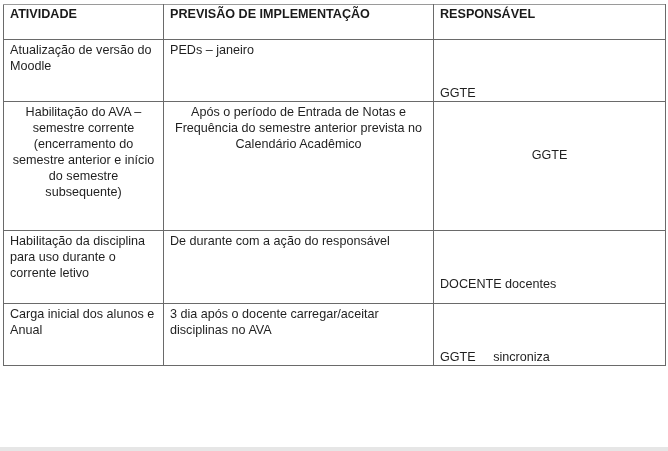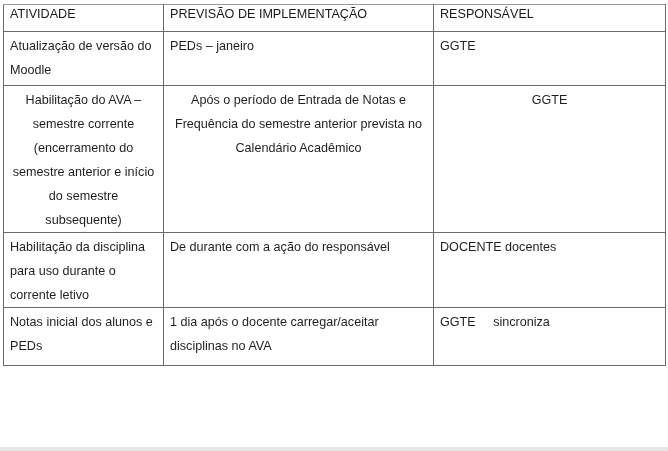--- a/index.html
+++ b/index.html
@@ -26,37 +26,37 @@
   table.doc-table col.c1 { width: 160px; }
   table.doc-table col.c2 { width: 270px; }
   table.doc-table col.c3 { width: 232px; }
   table.doc-table th,
   table.doc-table td {
     border: 1px solid #6a6a6a;
     vertical-align: top;
     text-align: left;
     padding: 2px 6px 0 6px;
     font-size: 12.6px;
-    line-height: 24px;
+    line-height: 16px;
   }
   table.doc-table th {
-    font-weight: normal;
+    font-weight: bold;
     height: 16px;
     padding-top: 0;
-    padding-bottom: 8px;
+    padding-bottom: 16px;
     line-height: 18px;
     color: #1a1a1a;
     border-top-color: #9a9a9a;
   }
   table.doc-table tr.r1 td { height: 51px; }
   table.doc-table tr.r2 td { height: 126px; text-align: center; }
   table.doc-table tr.r3 td { height: 70px; }
   table.doc-table tr.r4 td { height: 107px; }
   table.doc-table tr.r5 td { height: 55px; }
-  .resp-line { display: block; white-space: pre; }
+  .resp-line { display: block; white-space: pre; margin-top: 43px; }
   .bottom-shade {
     position: absolute;
     left: 0;
     top: 447px;
     width: 668px;
     height: 4px;
     background: #e6e6e6;
   }
 </style>
 </head>
@@ -91,22 +91,22 @@
       </td>
     </tr>
     <tr class="r3">
       <td>Habilitação da disciplina para uso durante o corrente letivo</td>
       <td>De durante com a ação do responsável</td>
       <td>
         <span class="resp-line">DOCENTE docentes</span>
       </td>
     </tr>
     <tr class="r5">
-      <td>Notas inicial dos alunos e PEDs</td>
-      <td>1 dia após o docente carregar/aceitar disciplinas no AVA</td>
+      <td>Carga inicial dos alunos e Anual</td>
+      <td>3 dia após o docente carregar/aceitar disciplinas no AVA</td>
       <td>
         <span class="resp-line">GGTE     sincroniza</span>
       </td>
     </tr>
   </tbody>
 </table>
 
 <div class="bottom-shade"></div>
 
 </body></html>

